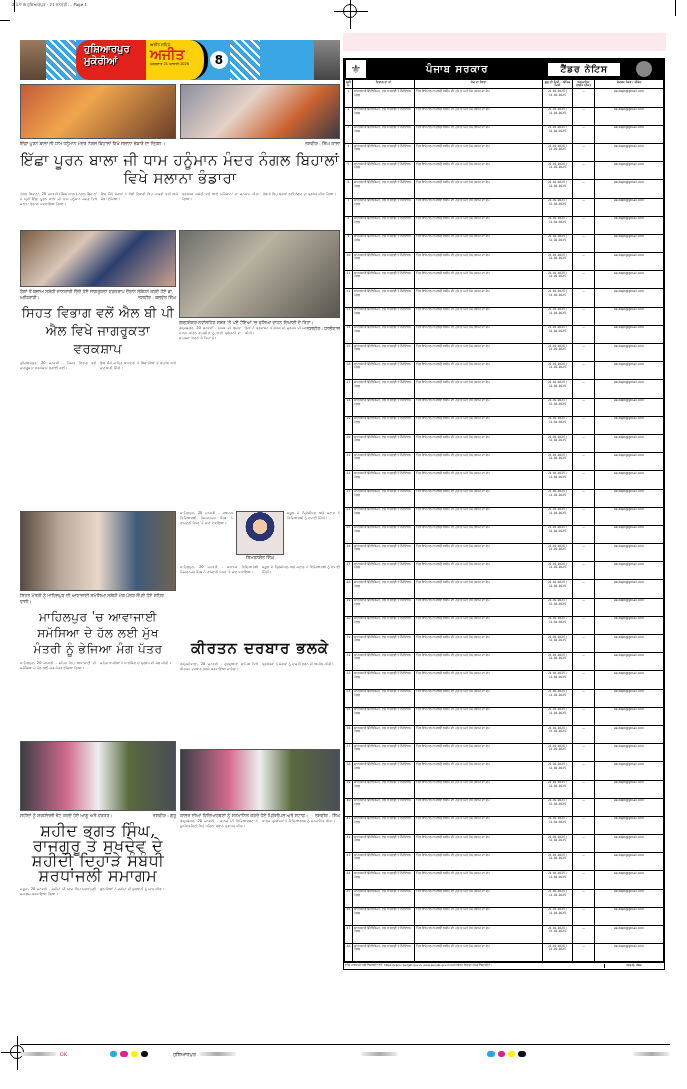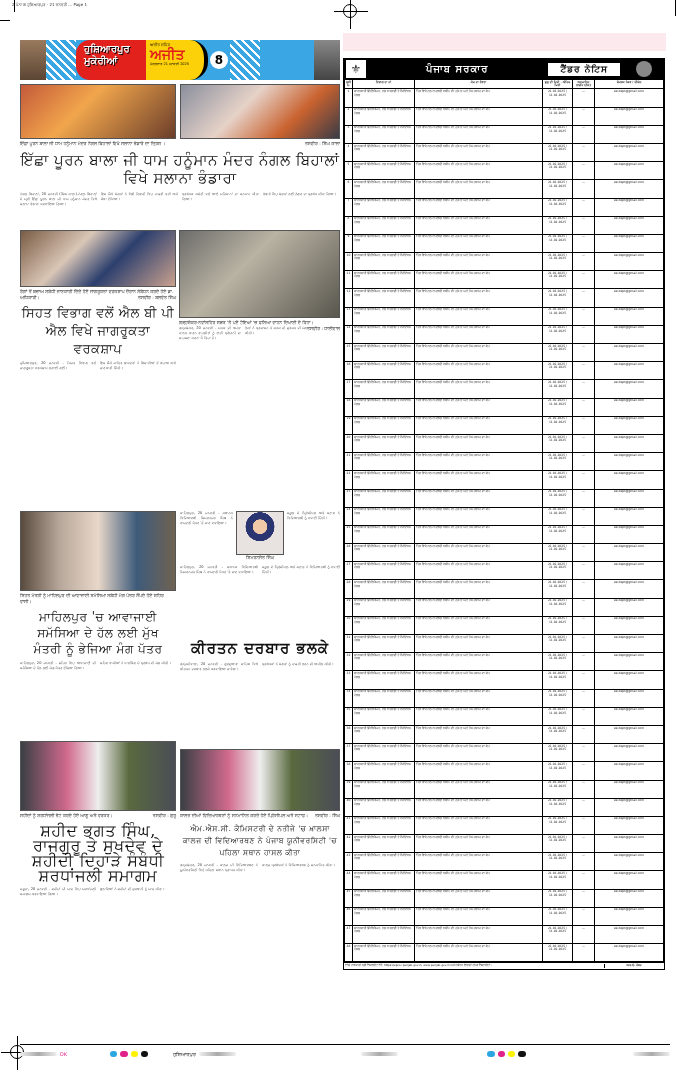--- a/index.html
+++ b/index.html
@@ -172,21 +172,20 @@
         <div>ਦਸੂਹਾ, 20 ਜਨਵਰੀ - ਸ਼ਹੀਦਾਂ ਦੀ ਯਾਦ ਵਿਚ ਸ਼ਰਧਾਂਜਲੀ ਸਮਾਗਮ ਕਰਵਾਇਆ ਗਿਆ।</div>
         <div>ਬੁਲਾਰਿਆਂ ਨੇ ਸ਼ਹੀਦਾਂ ਦੀ ਕੁਰਬਾਨੀ ਨੂੰ ਯਾਦ ਕੀਤਾ।</div>
       </div>
     </div>
     <div style="flex:1;">
       <div class="photo hall" style="height:62px;margin-top:8px;"></div>
       <div class="caption" style="display:block;margin-top:2px;">
         <span>ਕਾਲਜ ਦੀਆਂ ਵਿਦਿਆਰਥਣਾਂ ਨੂੰ ਸਨਮਾਨਿਤ ਕਰਦੇ ਹੋਏ ਪ੍ਰਿੰਸੀਪਲ ਅਤੇ ਸਟਾਫ਼।</span>
         <span style="float:right;">ਤਸਵੀਰ : ਸਿੰਘ</span>
       </div>
-      <div class="headline" style="font-size:7.5px;line-height:12px;margin:4px 0;">ਐਮ.ਐਸ.ਸੀ. ਕੈਮਿਸਟਰੀ ਦੇ ਨਤੀਜੇ 'ਚ ਖ਼ਾਲਸਾ ਕਾਲਜ ਦੀ ਵਿਦਿਆਰਥਣ ਨੇ ਪੰਜਾਬ ਯੂਨੀਵਰਸਿਟੀ 'ਚ ਪਹਿਲਾ ਸਥਾਨ ਹਾਸਲ ਕੀਤਾ</div>
       <div class="cols body-text" style="height:82px;overflow:hidden;">
         <div>ਗੜ੍ਹਸ਼ੰਕਰ, 20 ਜਨਵਰੀ - ਕਾਲਜ ਦੀ ਵਿਦਿਆਰਥਣ ਨੇ ਯੂਨੀਵਰਸਿਟੀ ਵਿਚੋਂ ਪਹਿਲਾ ਸਥਾਨ ਪ੍ਰਾਪਤ ਕੀਤਾ।</div>
         <div>ਕਾਲਜ ਪ੍ਰਬੰਧਕਾਂ ਨੇ ਵਿਦਿਆਰਥਣ ਨੂੰ ਸਨਮਾਨਿਤ ਕੀਤਾ।</div>
       </div>
     </div>
   </div>
 </div>
 
 <div class="pinkband"></div>
 <div class="tender">

